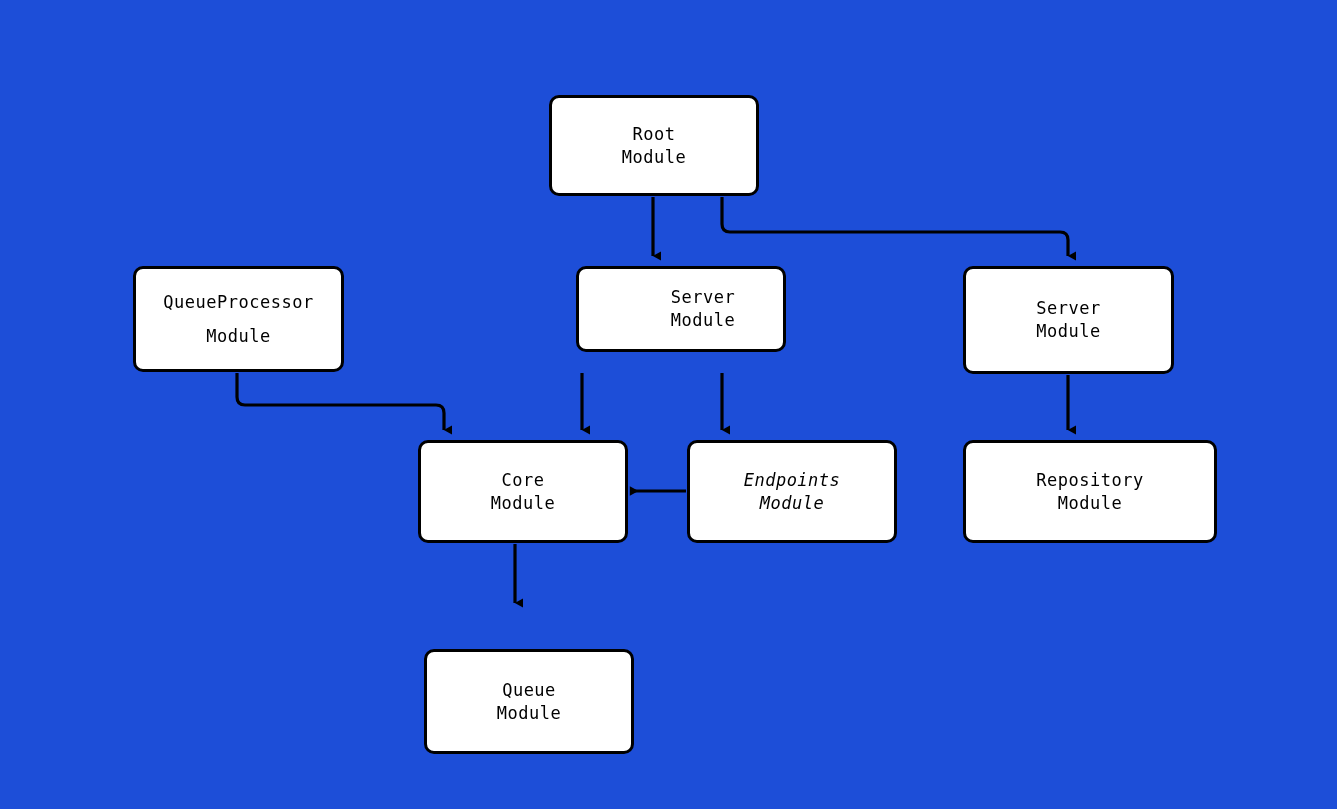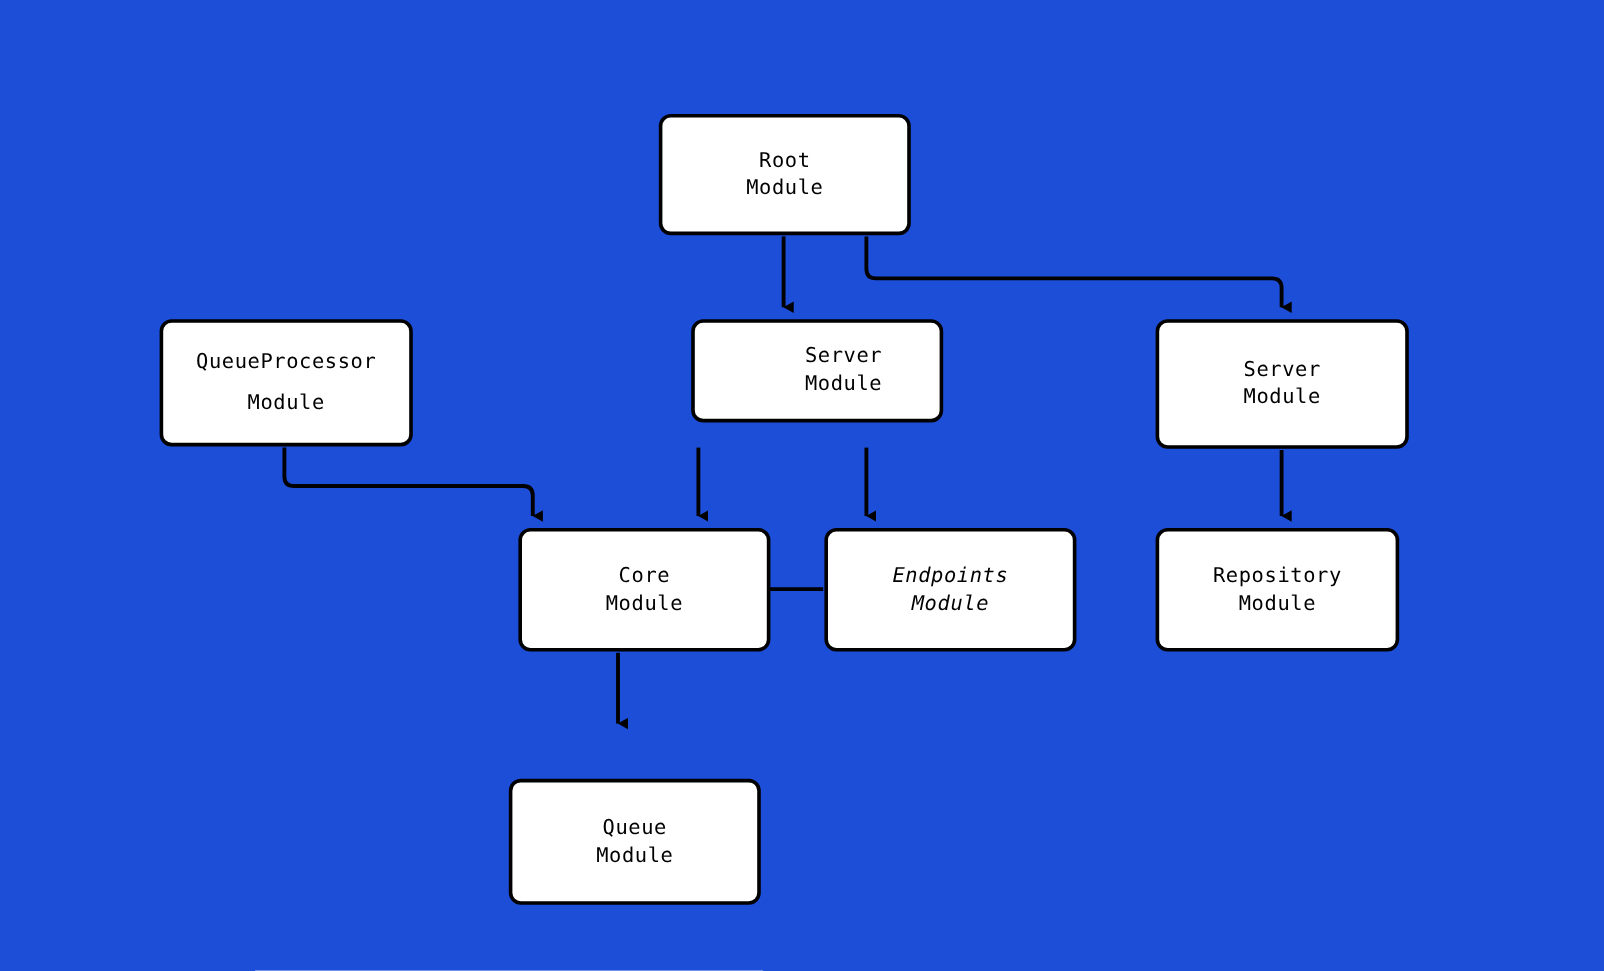--- a/index.html
+++ b/index.html
@@ -94,31 +94,31 @@
   <div class="node" style="left:576px; top:266px; width:210px; height:86px;padding-left:44px;">
     <span class="node-line">Server</span>
     <span class="node-line">Module</span>
   </div>
 
   <div class="node" style="left:963px; top:266px; width:211px; height:108px;">
     <span class="node-line">Server</span>
     <span class="node-line">Module</span>
   </div>
 
-  <div class="node" style="left:432px; top:440px; width:210px; height:103px;">
+  <div class="node" style="left:418px; top:440px; width:210px; height:103px;">
     <span class="node-line">Core</span>
     <span class="node-line">Module</span>
   </div>
 
   <div class="node" style="left:687px; top:440px; width:210px; height:103px;font-style:italic;">
     <span class="node-line">Endpoints</span>
     <span class="node-line">Module</span>
   </div>
 
-  <div class="node" style="left:963px; top:440px; width:203px; height:103px;">
+  <div class="node" style="left:963px; top:440px; width:254px; height:103px;">
     <span class="node-line">Repository</span>
     <span class="node-line">Module</span>
   </div>
 
   <div class="node" style="left:424px; top:613px; width:210px; height:105px;margin-top:36px;">
     <span class="node-line">Queue</span>
     <span class="node-line">Module</span>
   </div>
 
 </div>

